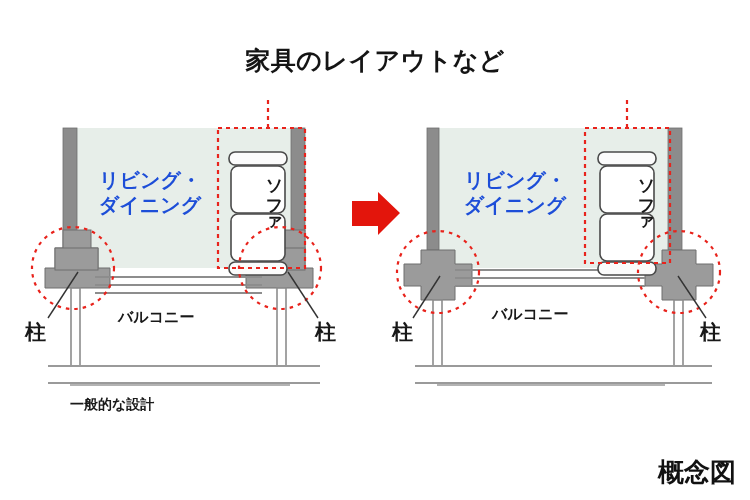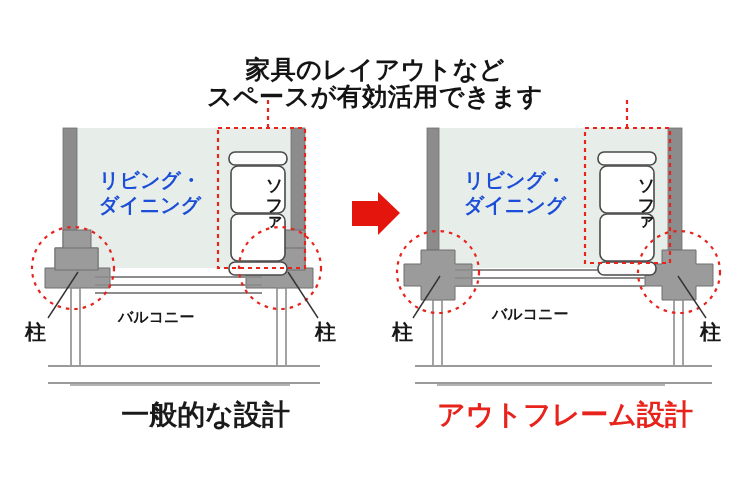--- a/index.html
+++ b/index.html
@@ -24,21 +24,21 @@
   .headline {
     position: absolute;
     left: 0;
     width: 750px;
     text-align: center;
     font-weight: 700;
     color: #141414;
     letter-spacing: 0.5px;
     white-space: nowrap;
   }
-  .headline-l1 { top: 44px; font-size: 25px; margin-top: 9px; }
+  .headline-l1 { top: 44px; font-size: 25px; }
   .headline-l2 { top: 80px; font-size: 25px; }
 
   .room-label {
     position: absolute;
     font-weight: 700;
     font-size: 20px;
     line-height: 25px;
     color: #1d4ed8;
     text-align: center;
     white-space: nowrap;
@@ -63,44 +63,43 @@
   .pillar-label {
     position: absolute;
     font-weight: 700;
     font-size: 21px;
     color: #181818;
     white-space: nowrap;
   }
   .caption {
     position: absolute;
     font-weight: 700;
-    font-size: 28px;
-    white-space: nowrap;
-    text-align: right;
+    font-size: 14px;
+    white-space: nowrap;
+    text-align: left;
   }
   .caption-normal { color: #1a1a1a; }
   .caption-accent { color: #e8231c; }
   .figcaption {
     position: absolute;
     right: 14px;
     top: 455px;
     font-weight: 700;
     font-size: 26px;
     color: #111111;
     white-space: nowrap;
   }
   svg { position: absolute; left: 0; top: 0; }
 </style>
 </head>
 <body>
 
 <div id="stage">
 
   <div class="headline headline-l1">家具のレイアウトなど</div>
-  <div class="headline headline-l2">スペースが有効活用できます</div>
 
   <svg width="750" height="500" viewBox="0 0 750 500">
 
     <defs>
 
       <g id="sofa-unit">
         <rect x="0" y="0" width="58" height="13" rx="6" ry="6" fill="#fbfbfb" stroke="#4a4a4a" stroke-width="1.6"></rect>
         <rect x="2" y="14" width="54" height="47" rx="7" ry="7" fill="#ffffff" stroke="#4a4a4a" stroke-width="1.6"></rect>
         <rect x="2" y="62" width="54" height="47" rx="7" ry="7" fill="#ffffff" stroke="#4a4a4a" stroke-width="1.6"></rect>
         <rect x="0" y="110" width="58" height="13" rx="6" ry="6" fill="#fbfbfb" stroke="#4a4a4a" stroke-width="1.6"></rect>
@@ -226,16 +225,16 @@
 
   <div class="sofa-label" style="left:637px; top:168px;">
     <span style="writing-mode:vertical-rl;">ソファ</span>
   </div>
 
   <div class="balcony-label" style="left:492px; top:305px;">バルコニー</div>
 
   <div class="pillar-label" style="left:392px; top:318px;">柱</div>
   <div class="pillar-label" style="left:700px; top:318px;">柱</div>
 
-  <div class="caption caption-accent" style="left:437px; top:396px; width:228px;">アウトフレーム設計</div>
-
+
+  <div class="figcaption">概念図</div>
 
 </div>
 
 </body></html>

